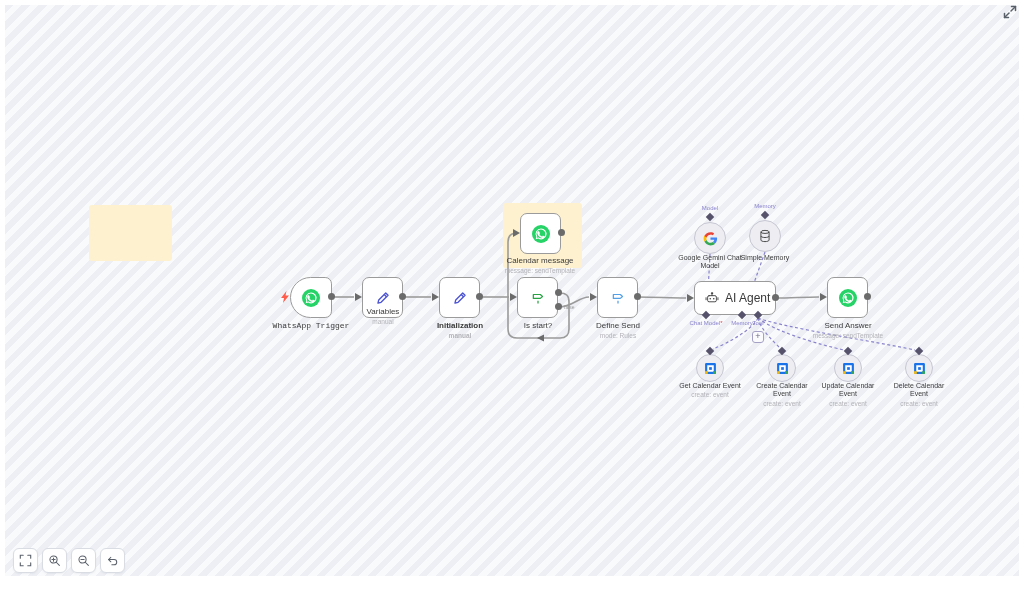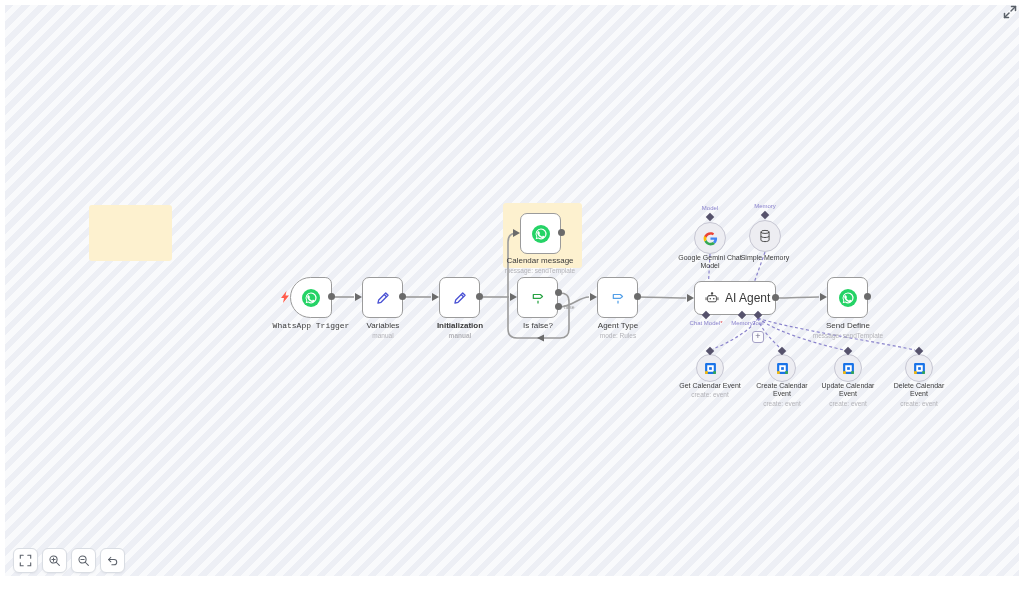--- a/index.html
+++ b/index.html
@@ -92,21 +92,21 @@
 
   <div class="node" style="left:362px;top:277px;">
     <svg class="icon14" viewBox="0 0 18 18">
       <g stroke="#4a52d4" stroke-width="1.7" fill="none" stroke-linejoin="round">
         <path d="M12.5 2.5l3 3L6.5 14.5l-4 1 1-4z"></path>
         <path d="M10.5 4.5l3 3"></path>
       </g>
     </svg>
   </div>
   <div class="dot" style="left:399px;top:293px;"></div>
-  <div class="nlabel" style="left:338px;top:321px;width:90px;">
+  <div class="nlabel" style="left:338px;top:307px;width:90px;">
     <span>Variables</span>
     <div class="sub">manual</div>
   </div>
 
   <div class="node" style="left:439px;top:277px;">
     <svg class="icon14" viewBox="0 0 18 18">
       <g stroke="#4a52d4" stroke-width="1.7" fill="none" stroke-linejoin="round">
         <path d="M12.5 2.5l3 3L6.5 14.5l-4 1 1-4z"></path>
         <path d="M10.5 4.5l3 3"></path>
       </g>
@@ -123,21 +123,21 @@
       <g stroke="#27a343" stroke-width="1.6" fill="none" stroke-linejoin="round">
         <path d="M9 12.5v3.5"></path>
         <path d="M3 4.5h9l2.8 2.5L12 9.5H3z"></path>
       </g>
     </svg>
   </div>
   <div class="dot" style="left:555px;top:289px;"></div>
   <div class="dot" style="left:555px;top:303px;"></div>
   <div class="tinyout" style="left:564px;top:304px;">false</div>
   <div class="nlabel" style="left:493px;top:321px;width:90px;">
-    <span>Is false?</span>
+    <span>Is start?</span>
   </div>
 
   <div class="node" style="left:520px;top:213px;">
     <svg class="wicon" viewBox="0 0 24 24">
       <circle cx="12" cy="12" r="12" fill="#25d366"></circle>
       <path fill="#ffffff" d="M12 4.6a7.3 7.3 0 0 0-6.2 11.1L4.9 19l3.4-.9A7.3 7.3 0 1 0 12 4.6zm0 1.5a5.8 5.8 0 1 1-3.1 10.7l-.4-.2-2 .5.5-1.9-.2-.4A5.8 5.8 0 0 1 12 6.1z"></path>
       <path fill="#ffffff" d="M9.5 8.7c-.2-.4-.4-.4-.6-.4h-.4c-.2 0-.5.1-.7.4-.2.3-.8.8-.8 2s.9 2.3 1 2.5c.1.2 1.7 2.7 4.2 3.7 2.1.8 2.5.7 3 .6.5 0 1.4-.6 1.6-1.1.2-.6.2-1 .1-1.1-.1-.1-.2-.2-.4-.3l-1.6-.8c-.2-.1-.4-.1-.5.1l-.7.9c-.1.2-.3.2-.5.1-.2-.1-1-.4-2-1.2-.7-.7-1.2-1.5-1.3-1.7-.1-.2 0-.4.1-.5l.4-.5c.1-.1.1-.2.2-.4.1-.2 0-.3 0-.4L9.5 8.7z"></path>
     </svg>
   </div>
   <div class="dot" style="left:558px;top:229px;"></div>
@@ -149,21 +149,21 @@
   <div class="node" style="left:597px;top:277px;">
     <svg class="icon14" viewBox="0 0 18 18">
       <g stroke="#54a0e8" stroke-width="1.6" fill="none" stroke-linejoin="round">
         <path d="M9 12.5v3.5"></path>
         <path d="M3 4.5h9l2.8 2.5L12 9.5H3z"></path>
       </g>
     </svg>
   </div>
   <div class="dot" style="left:634px;top:293px;"></div>
   <div class="nlabel" style="left:573px;top:321px;width:90px;">
-    <span>Agent Type</span>
+    <span>Define Send</span>
     <div class="sub">mode: Rules</div>
   </div>
 
   <div class="node agent" style="left:694px;top:281px;">
     <svg class="icon14" viewBox="0 0 24 24">
       <g stroke="#3f3f3f" stroke-width="1.6" fill="none" stroke-linecap="round">
         <rect x="4.5" y="8" width="15" height="10.5" rx="2.5"></rect>
         <path d="M12 8V5"></path>
           <circle cx="12" cy="3.8" r="1.1" fill="#3f3f3f"></circle>
         <path d="M1.8 11.5v3.5M22.2 11.5v3.5"></path>
@@ -186,21 +186,21 @@
 
   <div class="node" style="left:827px;top:277px;">
     <svg class="wicon" viewBox="0 0 24 24">
       <circle cx="12" cy="12" r="12" fill="#25d366"></circle>
       <path fill="#ffffff" d="M12 4.6a7.3 7.3 0 0 0-6.2 11.1L4.9 19l3.4-.9A7.3 7.3 0 1 0 12 4.6zm0 1.5a5.8 5.8 0 1 1-3.1 10.7l-.4-.2-2 .5.5-1.9-.2-.4A5.8 5.8 0 0 1 12 6.1z"></path>
       <path fill="#ffffff" d="M9.5 8.7c-.2-.4-.4-.4-.6-.4h-.4c-.2 0-.5.1-.7.4-.2.3-.8.8-.8 2s.9 2.3 1 2.5c.1.2 1.7 2.7 4.2 3.7 2.1.8 2.5.7 3 .6.5 0 1.4-.6 1.6-1.1.2-.6.2-1 .1-1.1-.1-.1-.2-.2-.4-.3l-1.6-.8c-.2-.1-.4-.1-.5.1l-.7.9c-.1.2-.3.2-.5.1-.2-.1-1-.4-2-1.2-.7-.7-1.2-1.5-1.3-1.7-.1-.2 0-.4.1-.5l.4-.5c.1-.1.1-.2.2-.4.1-.2 0-.3 0-.4L9.5 8.7z"></path>
     </svg>
   </div>
   <div class="dot" style="left:864px;top:293px;"></div>
   <div class="nlabel" style="left:803px;top:321px;width:90px;">
-    <span>Send Define</span>
+    <span>Send Answer</span>
     <div class="sub">message: sendTemplate</div>
   </div>
 
   <div class="clabel" style="left:690px;top:205px;width:40px;">Model</div>
   <div class="diamond" style="left:707px;top:214px;"></div>
   <div class="circle-node" style="left:694px;top:222px;width:32px;height:32px;">
     <svg width="15" height="15" viewBox="0 0 48 48">
       <path fill="#4285F4" d="M45 24.5c0-1.6-.1-2.8-.4-4H24v7.3h12c-.2 2-1.5 5-4.4 7l6.7 5.2C42.2 36.3 45 31 45 24.5z"></path>
       <path fill="#34A853" d="M24 46c5.9 0 10.9-1.9 14.5-5.3l-6.9-5.4c-1.9 1.3-4.4 2.2-7.6 2.2-5.8 0-10.7-3.8-12.5-9.1l-7.1 5.5C8 41.3 15.4 46 24 46z"></path>
       <path fill="#FBBC05" d="M11.5 28.4a13.5 13.5 0 0 1 0-8.8l-7.1-5.5a22 22 0 0 0 0 19.8l7.1-5.5z"></path>

